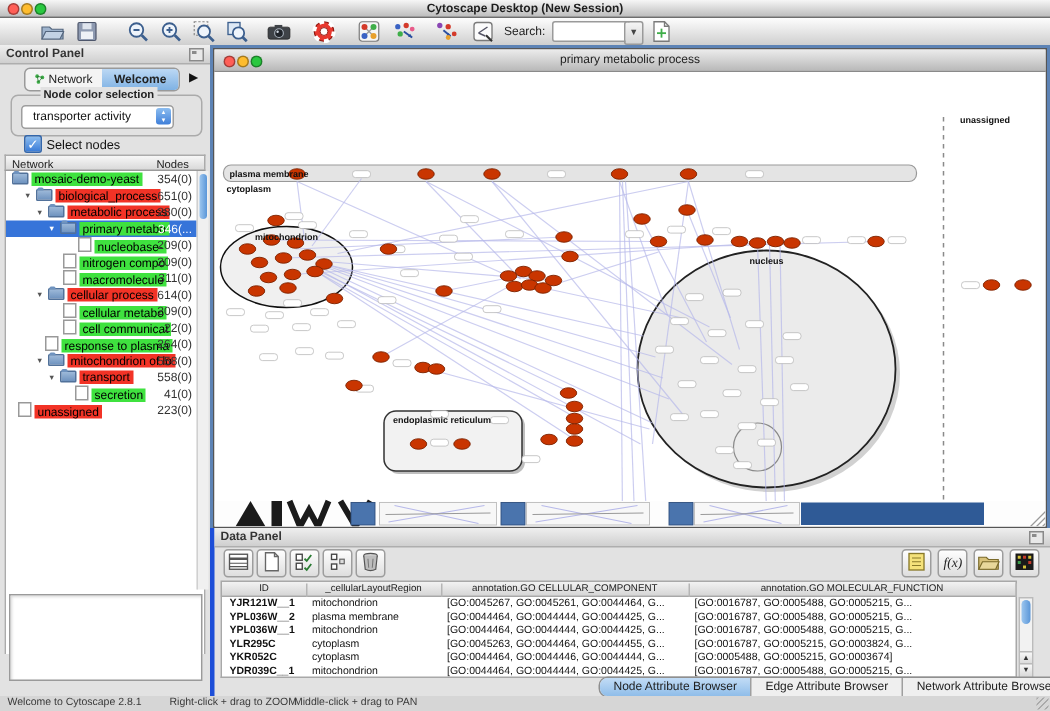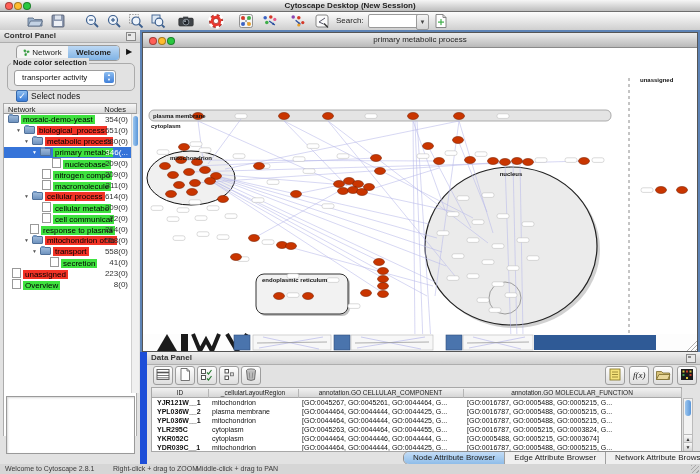--- a/index.html
+++ b/index.html
@@ -32,21 +32,21 @@
   .float-ic{position:absolute;right:4px;top:2px;width:8px;height:7px;border:1px solid #8a8a8a;
     background:#e8e8e8;}
   .float-ic i{position:absolute;left:1px;top:1px;width:3px;height:2px;background:#8a8a8a;display:block;}
   .cp-tabs{position:absolute;left:16px;top:15px;width:102px;height:14px;display:flex;
     border:1px solid #9a9a9a;border-radius:4px;overflow:hidden;background:#f4f4f4;}
   .cp-tab{flex:1;font-size:8px;text-align:center;line-height:14px;color:#222;position:relative;}
   .cp-tab.sel{background:linear-gradient(#bcd8f4,#7fb2e4);font-weight:bold;}
   .cp-tab .mini-net{display:inline-block;width:7px;height:7px;vertical-align:-1px;margin-right:2px;}
   .cp-arrow{position:absolute;left:126px;top:17px;font-size:8px;color:#111;}
   .gbox{position:absolute;left:7px;top:33px;width:126px;height:26px;border:1px solid #ababab;border-radius:5px;}
-  .gbox-lb{position:absolute;left:11px;top:28px;font-size:7.5px;font-weight:bold;color:#222;
+  .gbox-lb{position:absolute;left:27px;top:28px;font-size:7.5px;font-weight:bold;color:#222;
     background:#e2e2e2;padding:0 2px;}
   .dropdown{position:absolute;left:14px;top:40px;width:100px;height:14px;background:#fff;
     border:1px solid #9e9e9e;border-radius:3px;font-size:8px;line-height:14px;}
   .dropdown .val{position:absolute;left:7px;top:0;color:#111;}
   .dd-step{position:absolute;right:1px;top:1px;width:10px;height:11px;border-radius:2px;
     background:linear-gradient(#8cbdf0,#3f7fd9);color:#fff;font-size:4px;line-height:5px;text-align:center;}
   .chk-row{position:absolute;left:16px;top:60px;height:11px;}
   .chk{position:absolute;left:0;top:0;width:10px;height:10px;border-radius:2px;
     background:linear-gradient(#8cbdf0,#3a7cd8);border:1px solid #3366aa;color:#fff;
     font-size:9px;line-height:10px;text-align:center;}
@@ -83,21 +83,21 @@
     box-shadow:0 0 0 2px #5d83b5;border:1px solid #555;box-sizing:border-box;}
   .nw-title{position:absolute;left:0;top:0;width:100%;height:14px;
     background:linear-gradient(#ececec,#b9b9b9);border-bottom:1px solid #8a8a8a;}
   .nw-title .t{position:absolute;left:0;right:0;top:1.5px;text-align:center;font-size:8px;color:#222;}
   .nw-title .tl{top:3.5px;}
   .nw-title .tl.r{left:6px}.nw-title .tl.y{left:15px}.nw-title .tl.g{left:24px}
   .nw-canvas{position:absolute;left:0;top:15px;width:554px;height:303px;background:#fff;overflow:hidden;}
   .nw-canvas svg{display:block}
   
   .dpanel{position:absolute;left:140px;top:352px;width:560px;height:112px;background:#e2e2e2;
-    border-left:7px solid #1d4ed8;box-sizing:border-box;}
+    border-left:3px solid #1d4ed8;box-sizing:border-box;}
   .dp-toolbar{position:absolute;left:0;top:13px;width:100%;height:21px;}
   .dbtn{position:absolute;top:1px;width:18px;height:17px;border:1px solid #9d9d9d;border-radius:3px;
     background:linear-gradient(#fefefe,#dedede);}
   .dbtn svg{width:16px;height:15px;display:block;margin:0 auto;}
   .dp-colhead{position:absolute;left:4px;top:35px;width:531px;height:11px;
     background:linear-gradient(#f2f2f2,#d6d6d6);border:1px solid #a8a8a8;box-sizing:border-box;}
   .dp-col{position:absolute;top:1px;font-size:6.5px;color:#222;text-align:center;overflow:hidden;
     white-space:nowrap;border-right:1px solid #b5b5b5;height:9px;}
   .dp-rows{position:absolute;left:4px;top:46px;width:531px;height:54px;background:#fff;
     border:1px solid #a8a8a8;border-top:none;box-sizing:border-box;overflow:hidden;}
@@ -287,21 +287,20 @@
         <div class="tree-row"><span style="display: inline-block; width: 38px;"></span><span class="file"></span><span class="lbl green">nitrogen compo</span><span class="cnt">209(0)</span></div>
         <div class="tree-row"><span style="display: inline-block; width: 38px;"></span><span class="file"></span><span class="lbl green">macromolecule</span><span class="cnt">311(0)</span></div>
         <div class="tree-row"><span style="display: inline-block; width: 20px;"></span><span class="arr">▼</span><span class="fold"></span><span class="lbl red">cellular process</span><span class="cnt">614(0)</span></div>
         <div class="tree-row"><span style="display: inline-block; width: 38px;"></span><span class="file"></span><span class="lbl green">cellular metabo</span><span class="cnt">209(0)</span></div>
         <div class="tree-row"><span style="display: inline-block; width: 38px;"></span><span class="file"></span><span class="lbl green">cell communicat</span><span class="cnt">22(0)</span></div>
         <div class="tree-row"><span style="display: inline-block; width: 26px;"></span><span class="file"></span><span class="lbl green">response to plasma</span><span class="cnt">264(0)</span></div>
         <div class="tree-row"><span style="display: inline-block; width: 20px;"></span><span class="arr">▼</span><span class="fold"></span><span class="lbl red">mitochondrion of lo</span><span class="cnt">558(0)</span></div>
         <div class="tree-row"><span style="display: inline-block; width: 28px;"></span><span class="arr">▼</span><span class="fold"></span><span class="lbl red">transport</span><span class="cnt">558(0)</span></div>
         <div class="tree-row"><span style="display: inline-block; width: 46px;"></span><span class="file"></span><span class="lbl green">secretion</span><span class="cnt">41(0)</span></div>
         <div class="tree-row"><span style="display: inline-block; width: 8px;"></span><span class="file"></span><span class="lbl red">unassigned</span><span class="cnt">223(0)</span></div>
-        <div class="tree-row"><span style="display: inline-block; width: 8px;"></span><span class="file"></span><span class="lbl green">Overview</span><span class="cnt">8(0)</span></div>
       </div>
     <div class="tree-sb">
         <span class="thumb"></span>
       </div>
     <div class="birdseye"></div>
   </div>
 
   <div class="nwin">
     <div class="nw-title">
       <span class="tl r"></span>

